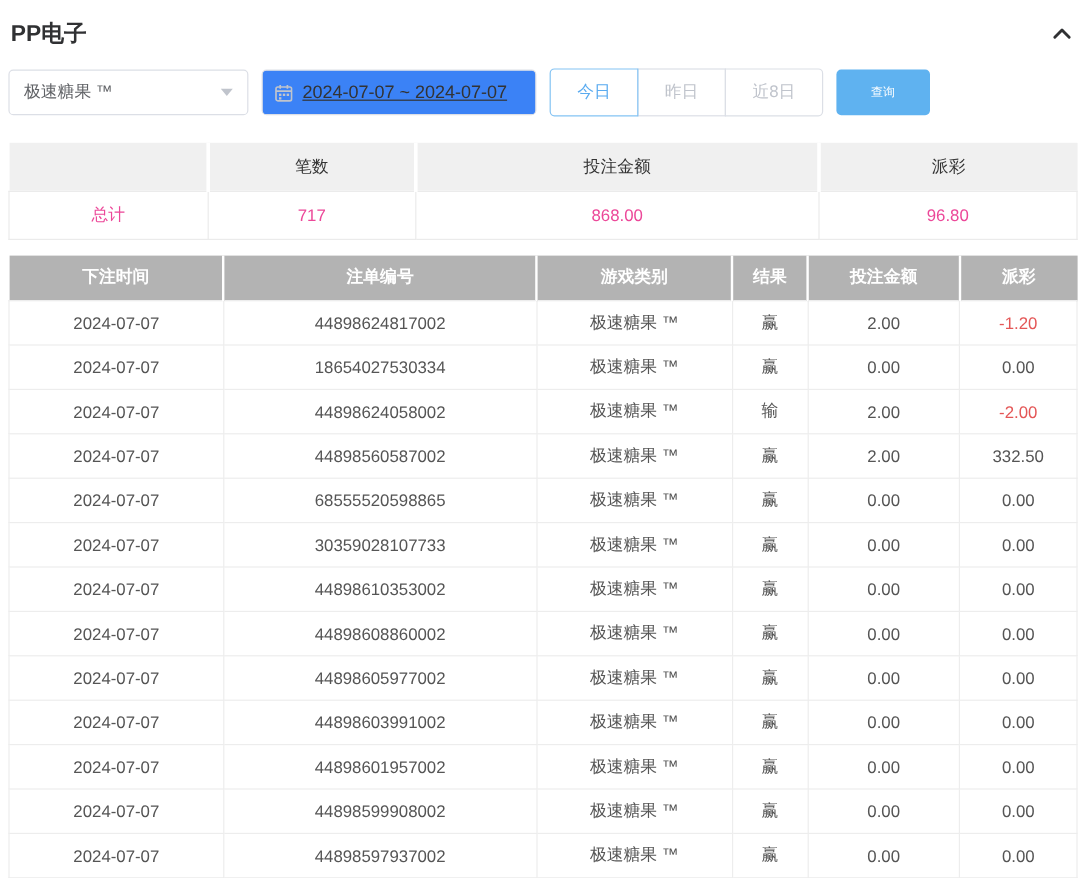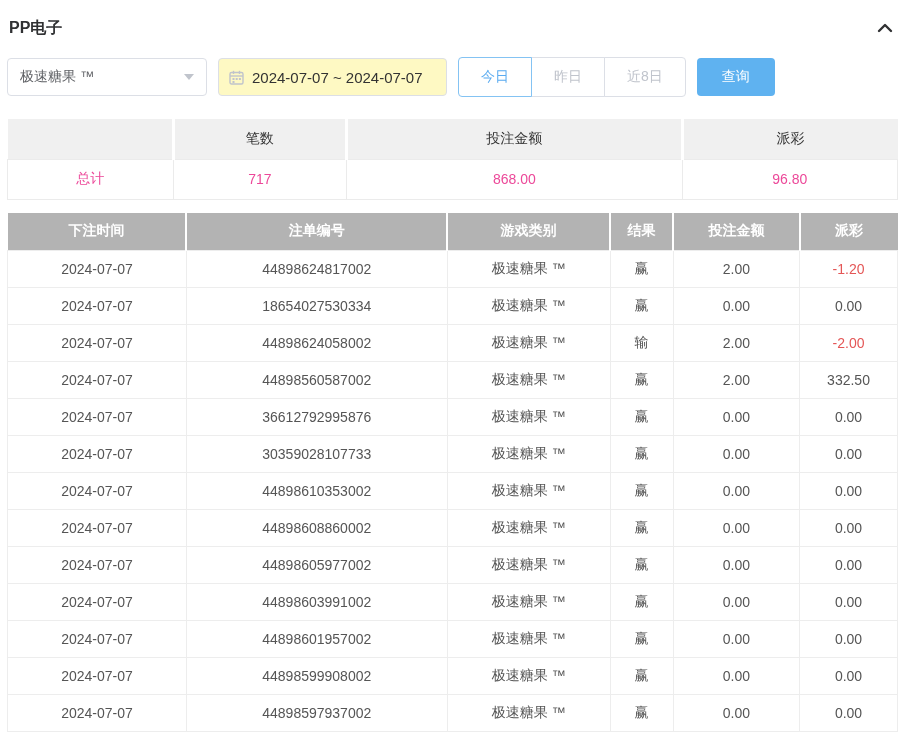--- a/index.html
+++ b/index.html
@@ -9,56 +9,56 @@
     background: #fff;
     color: #333;
   }
   .page { padding: 0 7px; }
 
   
   .panel-header {
     display: flex; justify-content: space-between; align-items: center;
     padding: 16px 2px 0 2px; height: 40px;
   }
-  .panel-title { font-size: 16px; font-weight: bold; color: #303133; }
+  .panel-title { font-size: 19px; font-weight: bold; color: #303133; }
   .collapse-btn { background: none; border: none; cursor: pointer; padding: 2px; line-height: 0; }
 
   
   .filter-row { display: flex; align-items: center; margin-top: 17px; height: 40px; }
   .select-box {
     width: 200px; height: 38px; border: 1px solid #dcdfe6; border-radius: 4px;
     display: flex; align-items: center; justify-content: space-between;
     padding: 0 12px; background: #fff; cursor: pointer; font-size: 14px; color: #606266;
   }
   .caret-down {
     width: 0; height: 0; border-left: 5px solid transparent;
     border-right: 5px solid transparent; border-top: 6px solid #c0c4cc;
   }
   .date-box {
     margin-left: 11px; width: 229px; height: 38px; border: 1px solid #dcdfe6;
     border-radius: 4px; display: flex; align-items: center; padding: 0 10px;
-    background: #fef9c3; cursor: pointer;
+    background: #3b82f6; cursor: pointer; text-decoration: underline;
   }
   .date-box .cal { flex: 0 0 auto; margin-right: 8px; line-height: 0; }
   .date-text { font-size: 15px; color: #333; white-space: nowrap; }
 
   .btn-group { display: flex; margin-left: 11px; }
   .btn-group .qbtn {
     height: 40px; padding: 0 22px; background: #fff; border: 1px solid #dcdfe6;
     font-size: 14px; color: #c0c4cc; cursor: pointer; margin-left: -1px;
     font-family: inherit;
   }
   .btn-group .qbtn:first-child { border-radius: 4px 0 0 4px; margin-left: 0; }
   .btn-group .qbtn:last-child { border-radius: 0 4px 4px 0; }
   .btn-group .qbtn.active {
     color: var(--accent); border-color: var(--accent-border); position: relative; z-index: 1; padding-left: 22px;
   }
   .query-btn {
     margin-left: 11px; width: 78px; height: 38px; border: none; border-radius: 4px;
-    background: var(--accent-bg); color: #fff; font-size: 14px; cursor: pointer;
+    background: var(--accent-bg); color: #fff; font-size: 10px; cursor: pointer;
     font-family: inherit;
   }
 
   
   .sum-table { width: 100%; border-collapse: collapse; margin-top: 22px; table-layout: fixed; }
   .sum-table th {
     background: #f0f0f0; height: 40px; font-size: 14px; font-weight: normal;
     color: #333; text-align: center; border-left: 3px solid #fff; margin-left: 24px;
   }
   .sum-table th:first-child { border-left: none; }
@@ -200,21 +200,21 @@
         <tr>
           <td>2024-07-07</td>
           <td>44898560587002</td>
           <td>极速糖果 ™</td>
           <td>赢</td>
           <td>2.00</td>
           <td>332.50</td>
         </tr>
         <tr>
           <td>2024-07-07</td>
-          <td>36612792995876</td>
+          <td>68555520598865</td>
           <td>极速糖果 ™</td>
           <td>赢</td>
           <td>0.00</td>
           <td>0.00</td>
         </tr>
         <tr>
           <td>2024-07-07</td>
           <td>30359028107733</td>
           <td>极速糖果 ™</td>
           <td>赢</td>

